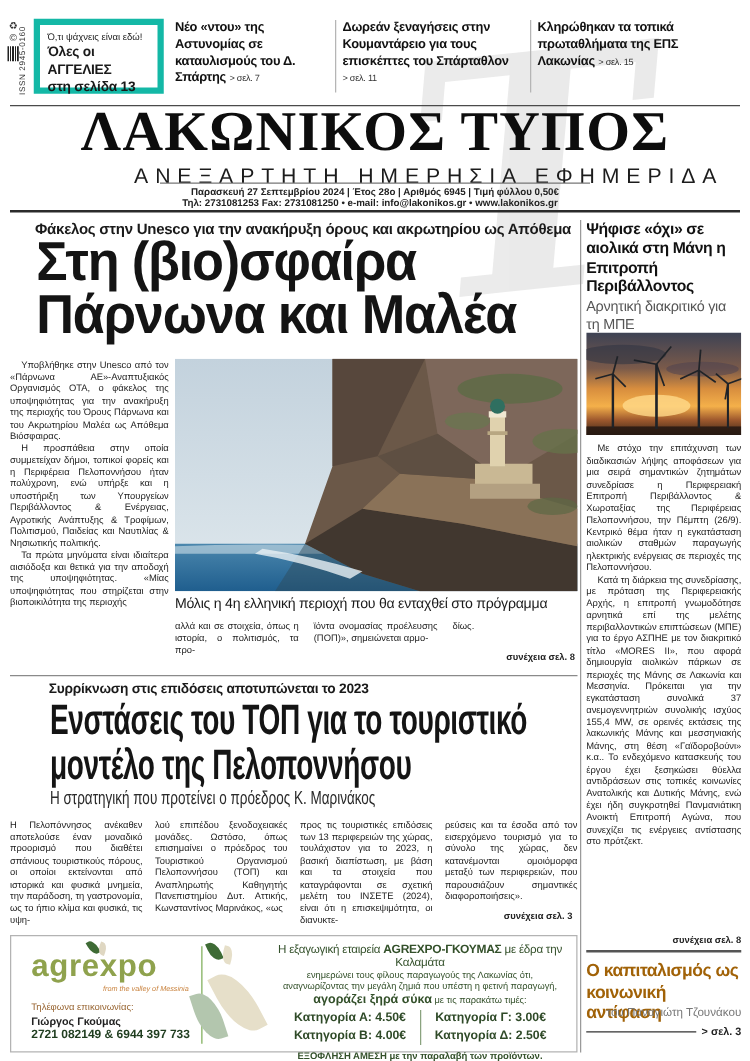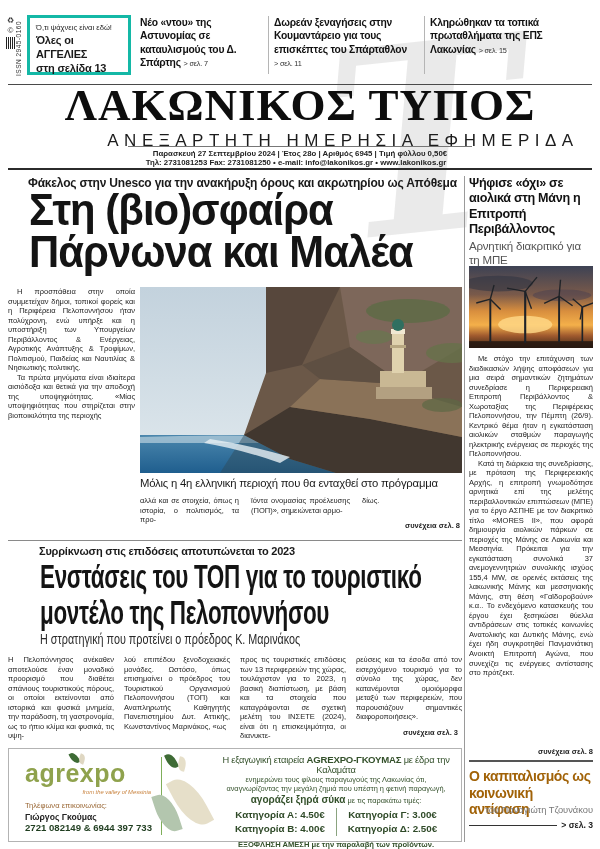--- a/index.html
+++ b/index.html
@@ -11,21 +11,21 @@
   .layer { position:absolute; }
   .wm { z-index:0; pointer-events:none; }
   .z { z-index:1; }
 
   
   .issn-icons { left:5px; top:16px; width:11px; font-size:8px; line-height:10px; color:#333; text-align:center; }
   .barcode { width:9px; height:12px; margin:1px auto 0;
     background:repeating-linear-gradient(90deg,#222 0 1px,#fff 1px 2px); }
   .issn-vert { left:15px; top:14px; height:62px; font-size:6.5px; color:#333;
     writing-mode:vertical-rl; transform:rotate(180deg); letter-spacing:.5px; }
-  .adbox { left:27px; top:15px; width:104px; height:60px; border:3px solid #14b8a6; padding:5px 6px; }
+  .adbox { left:27px; top:15px; width:104px; height:60px; border:5px solid #14b8a6; padding:5px 6px; }
   .adbox .s1 { font-size:7.6px; color:#222; margin-bottom:2px; }
   .adbox .s2, .adbox .s3 { font-size:11px; font-weight:bold; line-height:1.25; letter-spacing:-.2px; }
   .brief { top:16px; font-size:10.3px; font-weight:bold; line-height:1.3; letter-spacing:-.2px; color:#111; }
   .brief .pref { font-size:7.3px; font-weight:normal; color:#333; white-space:nowrap; }
   .b1 { left:140px; width:124px; }
   .b2 { left:274px; width:144px; }
   .b3 { left:430px; width:160px; }
   .vsep { top:16px; width:1px; height:58px; background:#b5b5b5; }
   .rule-top { left:8px; top:84px; width:584px; height:1px; background:#4a4a4a; }
 
@@ -146,20 +146,21 @@
 <div class="layer z rule-thin"></div>
 <div class="layer z dateline">Παρασκευή 27 Σεπτεμβρίου 2024 | Έτος 28ο | Αριθμός 6945 | Τιμή φύλλου 0,50€</div>
 <div class="layer z contacts">Τηλ: 2731081253 Fax: 2731081250 • e-mail: info@lakonikos.gr • www.lakonikos.gr</div>
 <div class="layer z rule-thick"></div>
 
 <div class="layer z lead-kicker">Φάκελος στην Unesco για την ανακήρυξη όρους και ακρωτηρίου ως Απόθεμα</div>
 <div class="layer z lead-h" style="top:189px;">Στη (βιο)σφαίρα</div>
 <div class="layer z lead-h" style="top:231px;">Πάρνωνα και Μαλέα</div>
 
 <div class="layer z lead-body micro">
+  <p>Υποβλήθηκε στην Unesco από τον «Πάρνωνα ΑΕ»-Αναπτυξιακός Οργανισμός ΟΤΑ, ο φάκελος της υποψηφιότητας για την ανακήρυξη της περιοχής του Όρους Πάρνωνα και του Ακρωτηρίου Μαλέα ως Απόθεμα Βιόσφαιρας.</p>
   <p>Η προσπάθεια στην οποία συμμετείχαν δήμοι, τοπικοί φορείς και η Περιφέρεια Πελοποννήσου ήταν πολύχρονη, ενώ υπήρξε και η υποστήριξη των Υπουργείων Περιβάλλοντος &amp; Ενέργειας, Αγροτικής Ανάπτυξης &amp; Τροφίμων, Πολιτισμού, Παιδείας και Ναυτιλίας &amp; Νησιωτικής πολιτικής.</p>
   <p>Τα πρώτα μηνύματα είναι ιδιαίτερα αισιόδοξα και θετικά για την αποδοχή της υποψηφιότητας. «Μίας υποψηφιότητας που στηρίζεται στην βιοποικιλότητα της περιοχής</p>
 </div>
 
 <div class="layer z photo-main">
   <svg viewBox="0 0 322 186" preserveAspectRatio="none">
     <defs>
       <linearGradient id="skyg" x1="0" y1="0" x2="0" y2="1">
         <stop offset="0" stop-color="#c3d2dd"></stop>
           <stop offset="1" stop-color="#dfe8ed"></stop>

